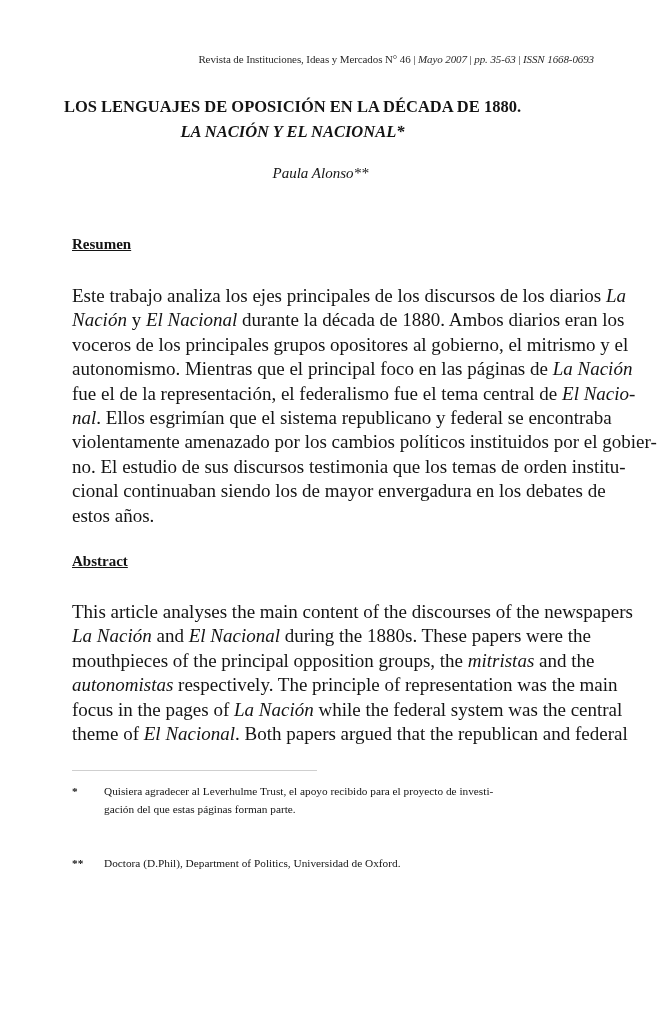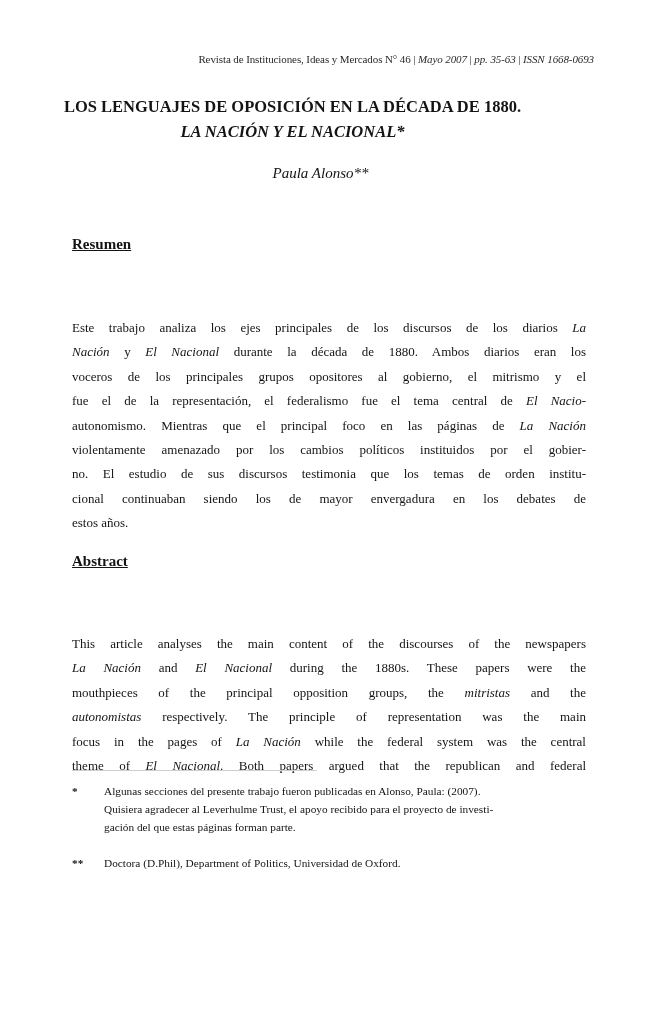--- a/index.html
+++ b/index.html
@@ -3,21 +3,21 @@
 <meta charset="utf-8">
 <style>
   html, body { margin: 0; padding: 0; background: #ffffff; }
   body { width: 658px; height: 1024px; position: relative; overflow: hidden; color: #141414; font-family: "Liberation Serif", "DejaVu Serif", serif; }
   .running-head { position: absolute; top: 44px; left: 0; width: 594px; text-align: right; font-size: 11px; color: #2a2a2a; letter-spacing: -0.1px; margin-top: 9px; }
   .running-head i { font-style: italic; }
   .title { position: absolute; top: 94px; left: 0; width: 585px; text-align: center; font-weight: bold; font-size: 16.5px; line-height: 25px; }
   .title .sub { font-style: italic; }
   .author { position: absolute; top: 165px; left: 0; width: 641px; text-align: center; font-style: italic; font-size: 15px; }
   .section-heading { position: absolute; left: 72px; font-weight: bold; font-size: 15px; text-decoration: underline; }
-  .para { position: absolute; left: 72px; width: 514px; font-size: 13px; line-height: 24.4px; text-align: justify; margin-top: 32px; }
+  .para { position: absolute; left: 72px; width: 514px; font-size: 19px; line-height: 24.4px; text-align: justify; }
   .para i { font-style: italic; }
   .line { display: block; text-align: justify; text-align-last: justify; white-space: nowrap; }
   .line.last { text-align-last: left; }
   .rule { position: absolute; top: 770px; left: 72px; width: 245px; height: 1px; background: #cfcfcf; }
   .footnote { position: absolute; left: 72px; width: 514px; font-size: 11.3px; line-height: 18px; }
   .footnote .mark { position: absolute; left: 0; top: 0; width: 26px; font-weight: bold; }
   .footnote .body { margin-left: 32px; }
   .footnote .fline { display: block; white-space: nowrap; }
 </style>
 </head>
@@ -33,22 +33,23 @@
 </div>
 
 <div class="author">Paula Alonso**</div>
 
 <div class="section-heading" style="top:236px">Resumen</div>
 
 <div class="para" style="top:284px">
   <span class="line"><span>Este trabajo analiza los ejes principales de los discursos de los diarios </span><i>La</i></span>
   <span class="line"><i>Nación</i><span> y </span><i>El Nacional</i><span> durante la década de 1880. Ambos diarios eran los</span></span>
   <span class="line">voceros de los principales grupos opositores al gobierno, el mitrismo y el</span>
+  <span class="line"><span>autonomismo. Mientras que el principal foco en las páginas de </span><i>La Nación</i></span>
   <span class="line"><span>fue el de la representación, el federalismo fue el tema central de </span><i>El Nacio-</i></span>
-  <span class="line"><span>autonomismo. Mientras que el principal foco en las páginas de </span><i>La Nación</i></span>
+  <span class="line"><i>nal</i><span>. Ellos esgrimían que el sistema republicano y federal se encontraba</span></span>
   <span class="line">violentamente amenazado por los cambios políticos instituidos por el gobier-</span>
   <span class="line">no. El estudio de sus discursos testimonia que los temas de orden institu-</span>
   <span class="line">cional continuaban siendo los de mayor envergadura en los debates de</span>
   <span class="line last">estos años.</span>
 </div>
 
 <div class="section-heading" style="top:553px">Abstract</div>
 
 <div class="para" style="top:600px">
   <span class="line">This article analyses the main content of the discourses of the newspapers</span>
@@ -57,21 +58,20 @@
   <span class="line"><i>autonomistas</i><span> respectively. The principle of representation was the main</span></span>
   <span class="line"><span>focus in the pages of </span><i>La Nación</i><span> while the federal system was the central</span></span>
   <span class="line"><span>theme of </span><i>El Nacional</i><span>. Both papers argued that the republican and federal</span></span>
 </div>
 
 <div class="rule"></div>
 
 <div class="footnote" style="top:782px">
   <span class="mark">*</span>
   <div class="body">
-    <span class="fline">Algunas secciones del presente trabajo fueron publicadas en Alonso, Paula: (2007).</span>
     <span class="fline">Quisiera agradecer al Leverhulme Trust, el apoyo recibido para el proyecto de investi-</span>
     <span class="fline">gación del que estas páginas forman parte.</span>
   </div>
 </div>
 
 <div class="footnote" style="top:854px">
   <span class="mark">**</span>
   <div class="body">
     <span class="fline">Doctora (D.Phil), Department of Politics, Universidad de Oxford.</span>
   </div>

